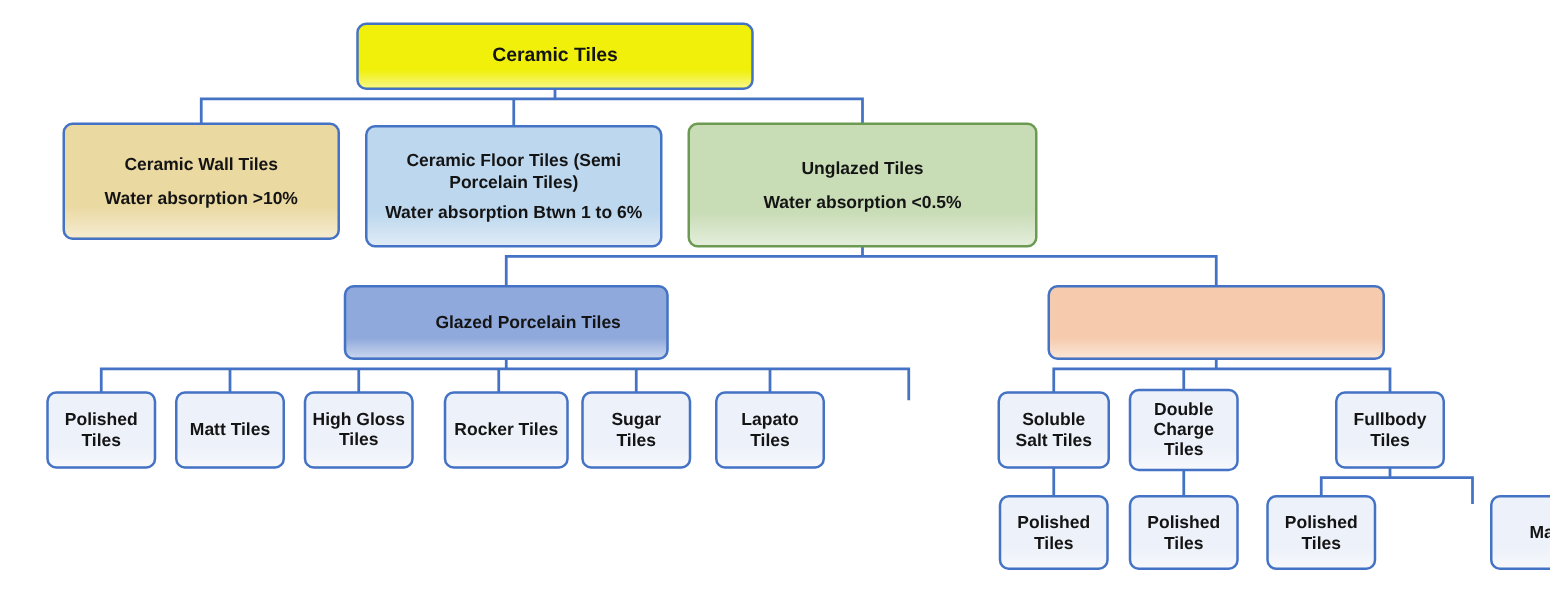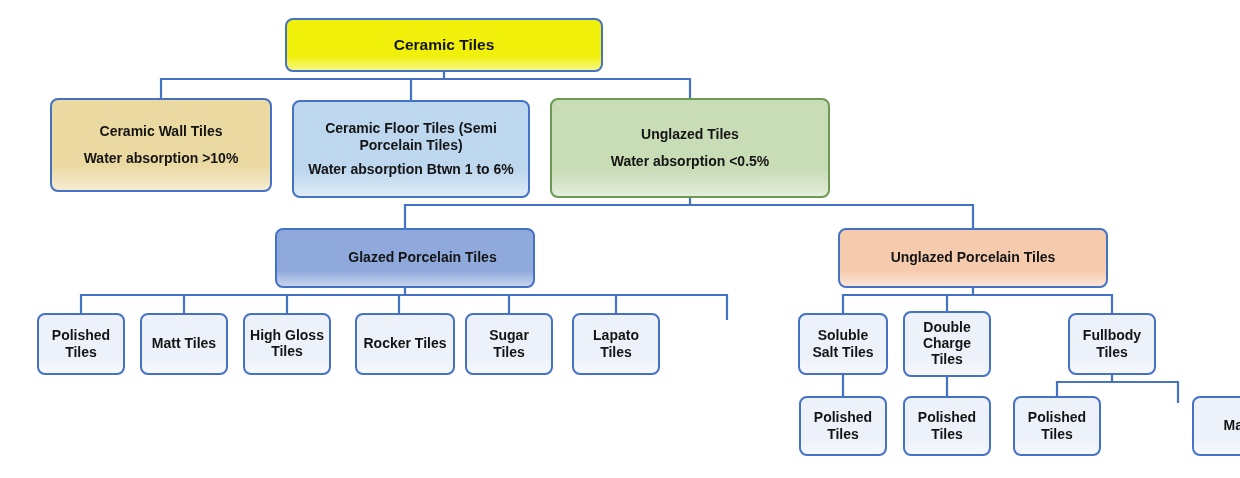--- a/index.html
+++ b/index.html
@@ -95,21 +95,20 @@
   </div>
 
   <div class="node" id="n4" style="background-color: rgb(143, 169, 220); border-color: rgb(68, 114, 196); padding-left: 40px;">
     <span class="back"></span>
     <span class="label">Glazed Porcelain Tiles</span>
 
   </div>
 
   <div class="node" id="n5" style="background-color: rgb(246, 203, 173); border-color: rgb(68, 114, 196);">
     <span class="back"></span>
-    <span class="label">Unglazed Porcelain Tiles</span>
 
   </div>
 
   <div class="node" id="n6" style="background-color: rgb(237, 241, 249); border-color: rgb(68, 114, 196);">
     <span class="back"></span>
     <span class="label">Polished Tiles</span>
 
   </div>
 
   <div class="node" id="n7" style="background-color: rgb(237, 241, 249); border-color: rgb(68, 114, 196);">

